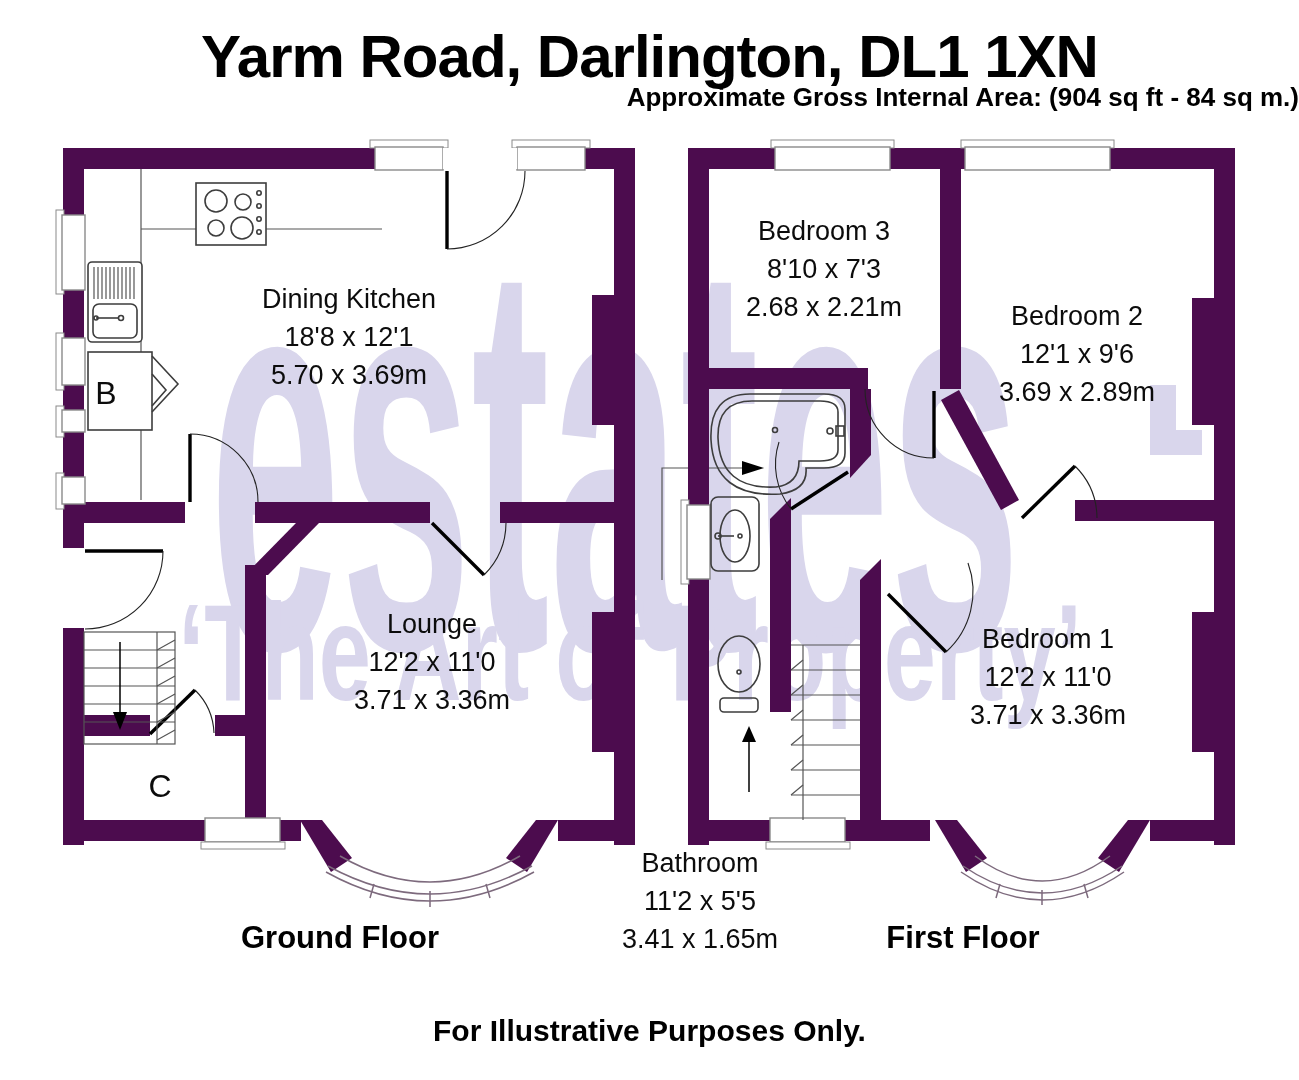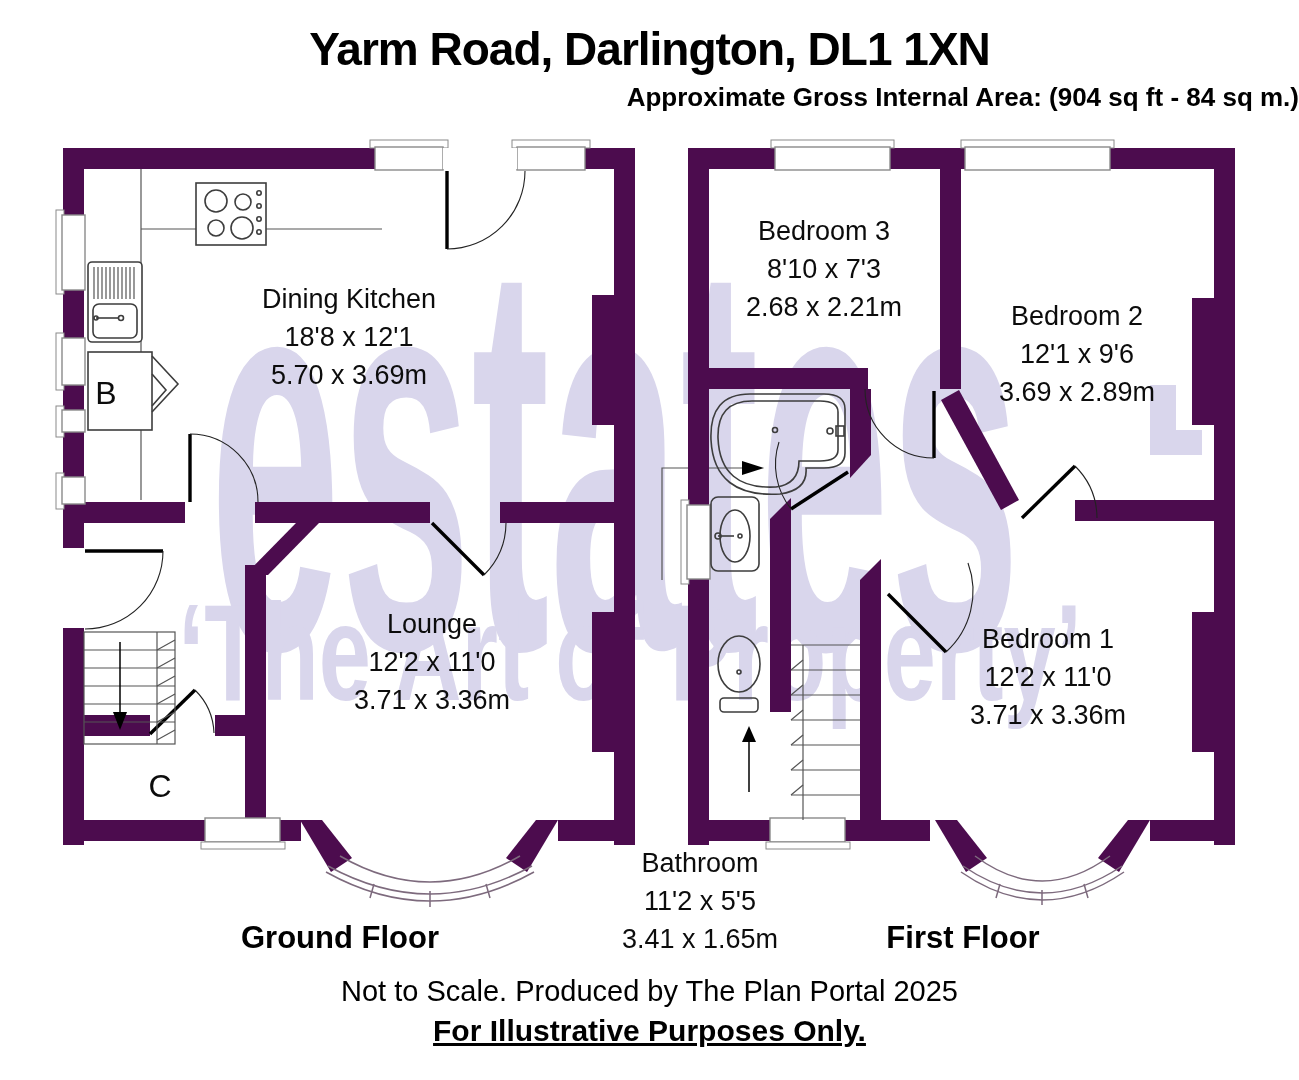--- a/index.html
+++ b/index.html
@@ -1,22 +1,22 @@
 <!DOCTYPE html>
 <html style="--wall: #4c0c4e; --wm: #d9d6ec;"><head>
 <meta charset="utf-8">
 <style>
   html,body{margin:0;padding:0;background:#fff;}
   .page{position:relative;width:1299px;height:1080px;background:#fff;overflow:hidden;
         font-family:"Liberation Sans", sans-serif;}
   .hdr{position:absolute;left:0;width:100%;text-align:center;color:#000;}
-  #title{top:22px;font-size:46px;font-weight:bold;letter-spacing:-1px;}
+  #title{top:22px;font-size:60px;font-weight:bold;letter-spacing:-1px;}
   #subtitle{top:82px;font-size:26px;font-weight:bold;text-align:right;}
   #footer1{top:975px;font-size:29px;}
-  #footer2{top:1014px;font-size:30px;font-weight:bold;text-decoration:underline;}
+  #footer2{top:1014px;font-size:30px;font-weight:bold;}
   svg{position:absolute;left:0;top:0;}
   .wall{fill:var(--wall,#4c0c4e);stroke:none;}
   .win{fill:#fff;stroke:#8a8a8a;stroke-width:1.4;}
   .sill{fill:#fff;stroke:#8a8a8a;stroke-width:1;}
   .fix{fill:none;stroke:#3d3d3d;stroke-width:1.6;}
   .fixw{fill:#fff;stroke:#3d3d3d;stroke-width:1.6;}
   .thin{fill:none;stroke:#555;stroke-width:1.2;}
   .leaf{fill:none;stroke:#000;stroke-width:3.4;}
   .arc{fill:none;stroke:#222;stroke-width:1.1;}
   .bay{fill:none;stroke:#7d6a7d;stroke-width:1.5;}
@@ -305,15 +305,14 @@
       </g>
       <g>
         <text class="lbl" x="700" y="872">Bathroom</text>
         <text class="lbl" x="700" y="910">11'2 x 5'5</text>
         <text class="lbl" x="700" y="948">3.41 x 1.65m</text>
       </g>
       <text class="cap" x="963" y="948">First Floor</text>
     </g>
   </svg>
 
-  <div class="hdr" id="footer1">Not to Scale. Produced by The Plan Portal 2025</div>
   <div class="hdr" id="footer2">For Illustrative Purposes Only.</div>
 </div>
 
 </body></html>

